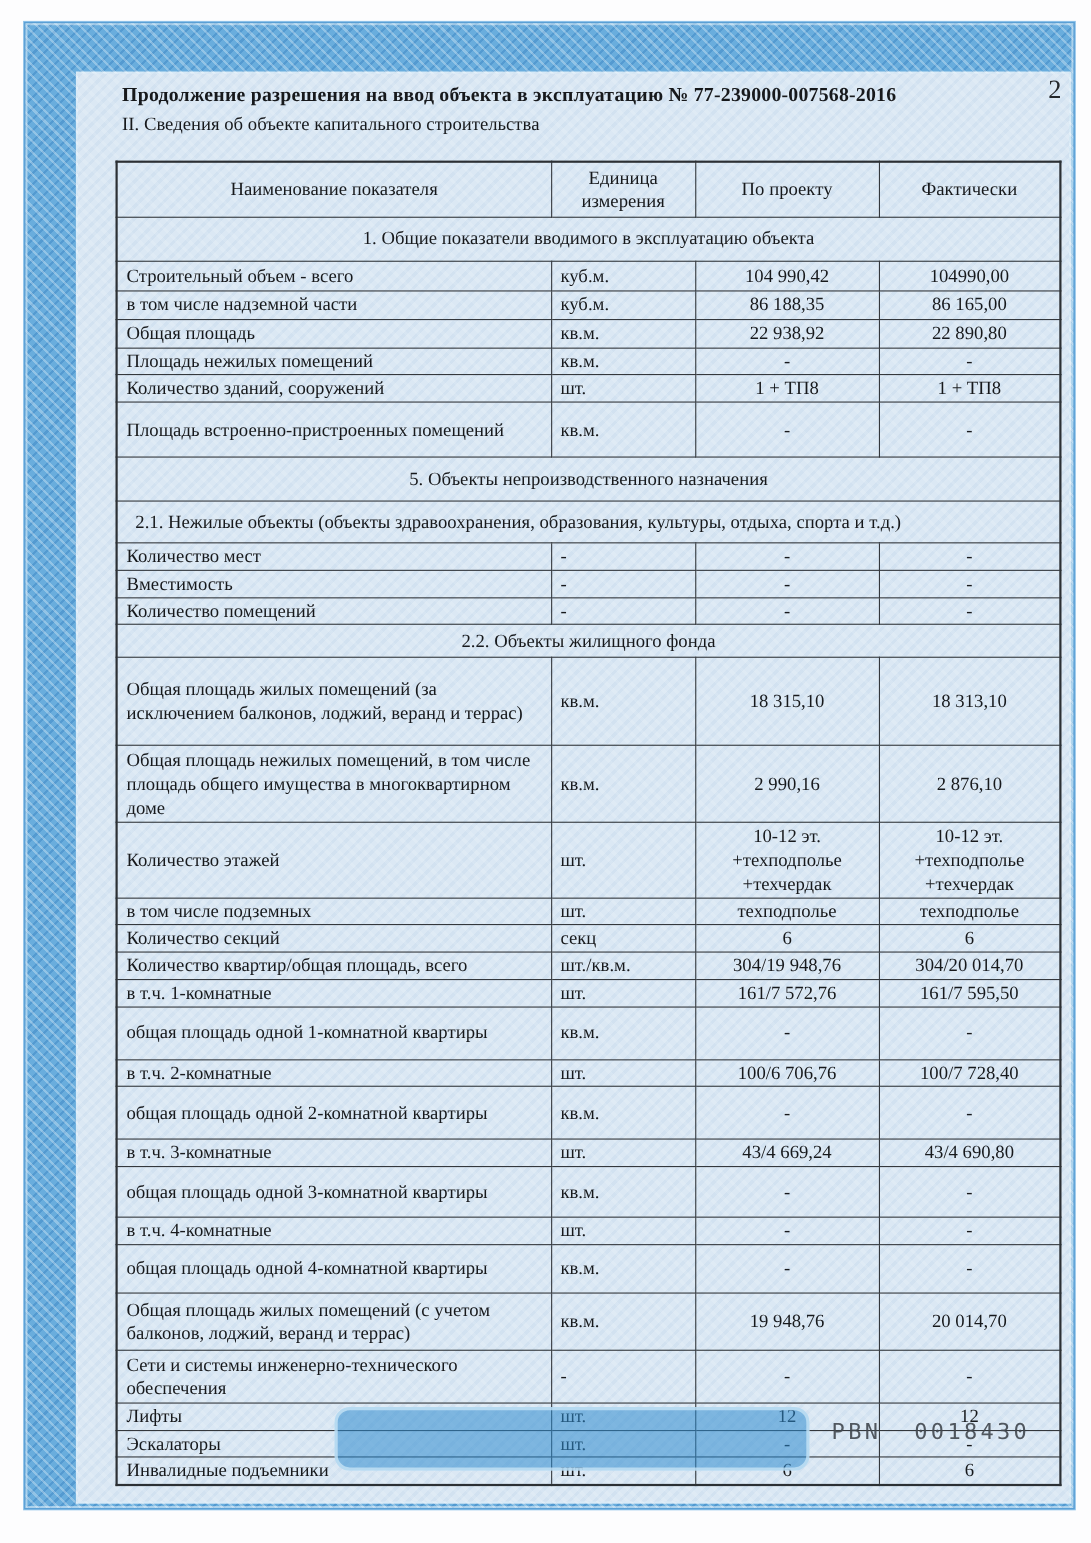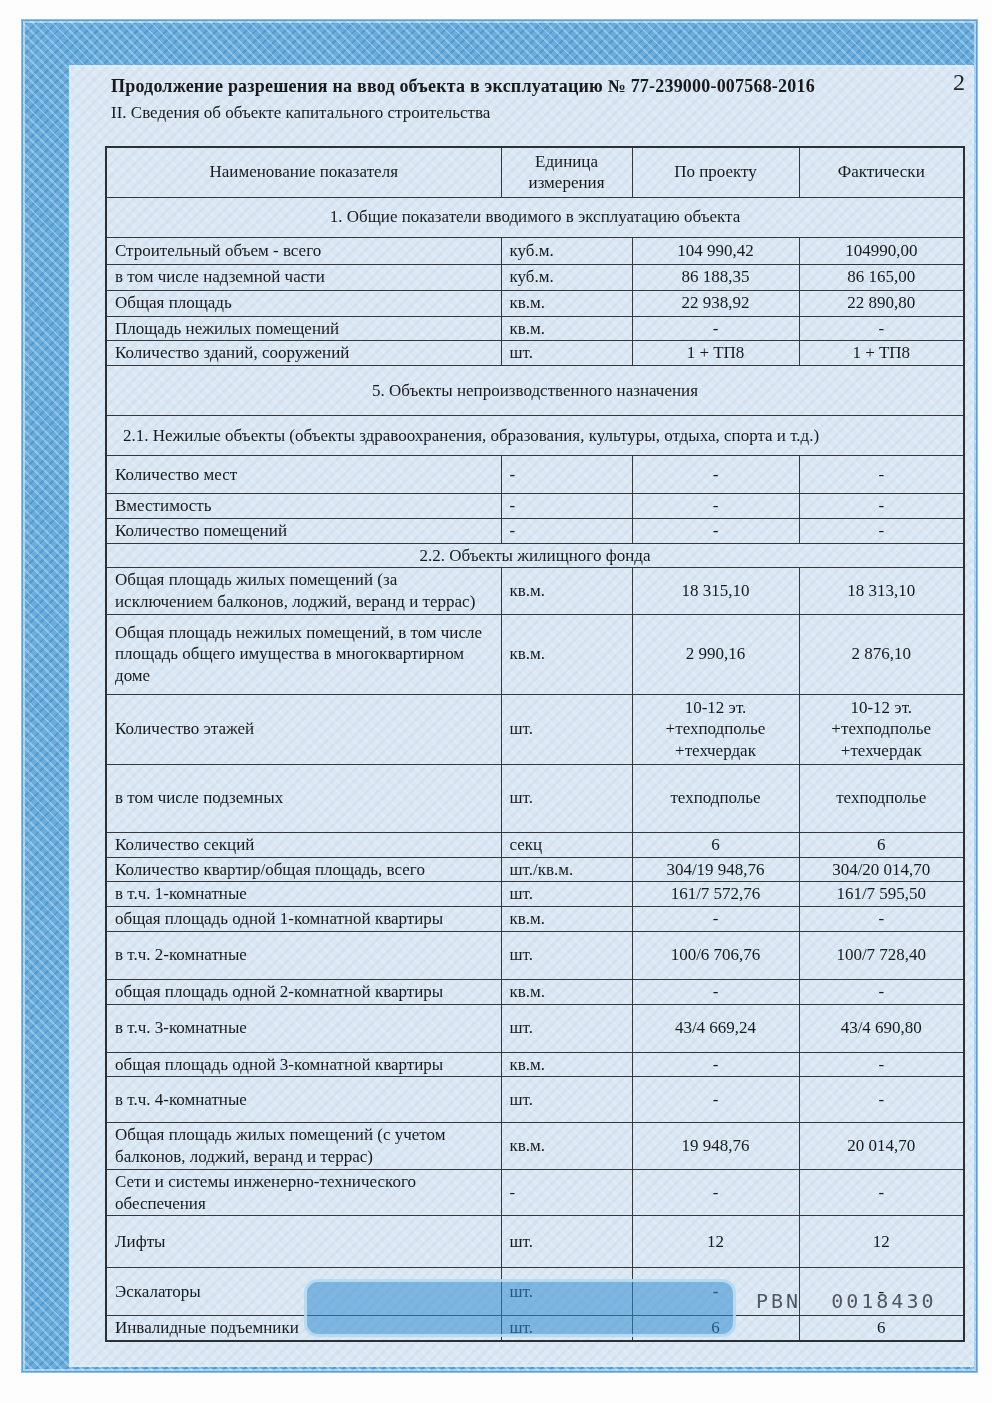--- a/index.html
+++ b/index.html
@@ -157,20 +157,26 @@
             <td class="cell-project">-</td>
             <td class="cell-actual">-</td>
           </tr>
           <tr>
             <td class="cell-name">Количество зданий, сооружений</td>
             <td class="cell-unit">шт.</td>
             <td class="cell-project">1 + ТП8</td>
             <td class="cell-actual">1 + ТП8</td>
           </tr>
           <tr>
+            <td class="cell-name">Площадь встроенно-пристроенных помещений</td>
+            <td class="cell-unit">кв.м.</td>
+            <td class="cell-project">-</td>
+            <td class="cell-actual">-</td>
+          </tr>
+          <tr>
             <td colspan="4" class="sec section">5. Объекты непроизводственного назначения</td>
           </tr>
           <tr>
             <td colspan="4" class="sec subsection">2.1. Нежилые объекты (объекты здравоохранения, образования, культуры, отдыха, спорта и т.д.)</td>
           </tr>
           <tr>
             <td class="cell-name">Количество мест</td>
             <td class="cell-unit">-</td>
             <td class="cell-project">-</td>
             <td class="cell-actual">-</td>
@@ -266,20 +272,26 @@
             <td class="cell-project">-</td>
             <td class="cell-actual">-</td>
           </tr>
           <tr>
             <td class="cell-name">в т.ч. 4-комнатные</td>
             <td class="cell-unit">шт.</td>
             <td class="cell-project">-</td>
             <td class="cell-actual">-</td>
           </tr>
           <tr>
+            <td class="cell-name">общая площадь одной 4-комнатной квартиры</td>
+            <td class="cell-unit">кв.м.</td>
+            <td class="cell-project">-</td>
+            <td class="cell-actual">-</td>
+          </tr>
+          <tr>
             <td class="cell-name">Общая площадь жилых помещений (с учетом балконов, лоджий, веранд и террас)</td>
             <td class="cell-unit">кв.м.</td>
             <td class="cell-project">19 948,76</td>
             <td class="cell-actual">20 014,70</td>
           </tr>
           <tr>
             <td class="cell-name">Сети и системы инженерно-технического обеспечения</td>
             <td class="cell-unit">-</td>
             <td class="cell-project">-</td>
             <td class="cell-actual">-</td>

